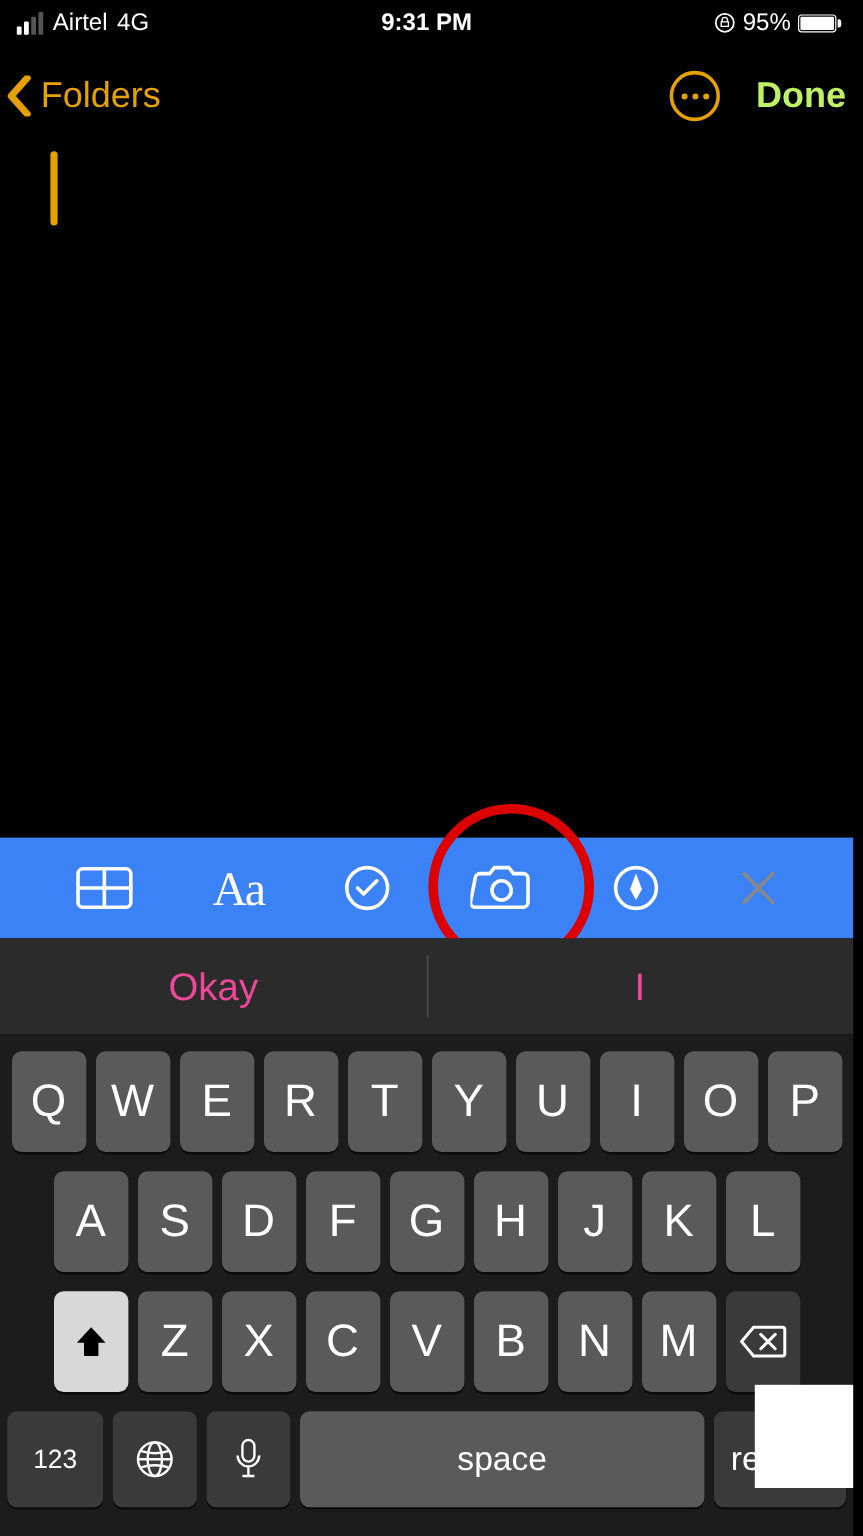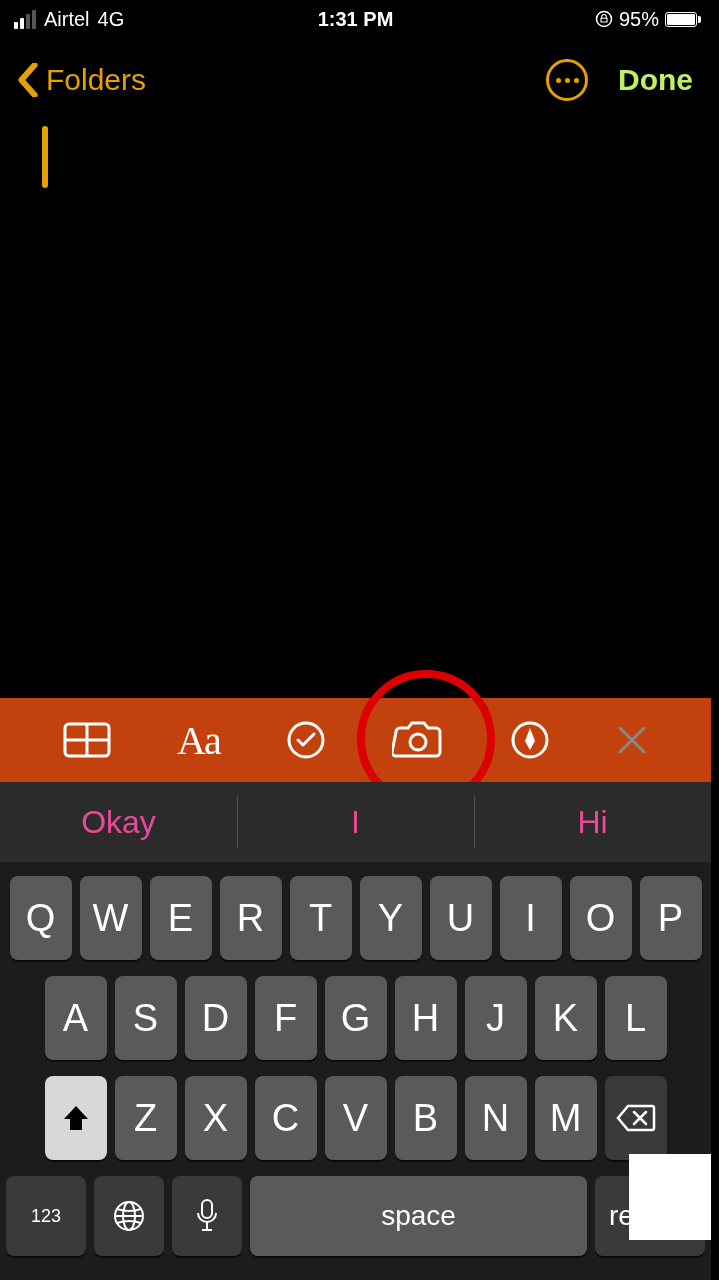--- a/index.html
+++ b/index.html
@@ -13,75 +13,75 @@
   .sig-bars { display:flex; align-items:flex-end; gap:2px; }
   .sig-bars span { width:4px; background:#fff; display:block; border-radius:1px;}
   .sig-bars span:nth-child(1){height:7px;}
   .sig-bars span:nth-child(2){height:11px;}
   .sig-bars span:nth-child(3){height:15px; background:#555;}
   .sig-bars span:nth-child(4){height:19px; background:#555;}
   .battery { width:32px; height:15px; border:1.5px solid #fff; border-radius:3px; position:relative;}
   .battery::after{content:""; position:absolute; right:-5px; top:3px; width:3px; height:7px; background:#fff; border-radius:0 2px 2px 0;}
   .battery-fill{position:absolute; left:1px; top:1px; bottom:1px; width:94%; background:#fff; border-radius:1px;}
   
-  .nav-bar { position:absolute; top:46px; left:0; right:0; height:68px; display:flex; align-items:center; justify-content:space-between; padding:0 18px; }
+  .nav-bar { position:absolute; top:46px; left:0; right:0; height:68px; display:flex; align-items:center; justify-content:space-between; padding:0 6px; }
   .nav-back { display:flex; align-items:center; gap:8px; color:#e5a100; font-size:30px; }
   .nav-back svg { width:20px; height:34px; }
   .nav-actions { display:flex; align-items:center; gap:30px; }
   .more-btn { width:42px; height:42px; border:3px solid #e5a100; border-radius:50%; display:flex; align-items:center; justify-content:center; }
   .more-btn .dots { display:flex; gap:4px;}
   .more-btn .dots span{width:5px;height:5px;border-radius:50%;background:#e5a100;}
   .done-btn { color:#bef264; font-size:30px; font-weight:600; }
   
   .note-body { position:absolute; top:126px; left:42px; }
   .cursor { width:6px; height:62px; background:#e5a100; border-radius:3px; animation:blink 1s infinite; }
   @keyframes blink { 50% {opacity:.3;} }
   
-  .kb-toolbar { position:absolute; left:0; right:0; top:698px; height:84px; background:#c2410c; display:flex; align-items:center; justify-content:space-around; padding:0 30px; }
+  .kb-toolbar { position:absolute; left:0; right:0; top:698px; height:84px; background:#3b82f6; display:flex; align-items:center; justify-content:space-around; padding:0 30px; }
   .tool-btn { color:#fff; display:flex; align-items:center; justify-content:center; }
   .tool-btn.aa { font-size:40px; font-family: Georgia, serif; letter-spacing:-2px;}
   .circle-highlight { position:absolute; width:138px; height:138px; border:8px solid #d00; border-radius:50%; left:357px; top:670px; pointer-events:none; }
   
   .suggest-bar { position:absolute; left:0; right:0; top:782px; height:80px; background:#2b2b2b; display:flex; align-items:stretch; }
   .suggest { flex:1; display:flex; align-items:center; justify-content:center; color:#ec4899; font-size:32px; position:relative;}
   .suggest + .suggest::before{content:"";position:absolute;left:0;top:14px;bottom:14px;width:1px;background:#555;}
   
   .keyboard { position:absolute; left:0; right:0; top:862px; bottom:0; background:#1c1c1c; padding:14px 6px 10px; display:flex; flex-direction:column; gap:16px; }
   .krow { display:flex; gap:8px; justify-content:center; }
   .key { background:#5a5a5a; color:#fff; border-radius:8px; height:84px; display:flex; align-items:center; justify-content:center; font-size:38px; font-weight:400; box-shadow:0 2px 0 rgba(0,0,0,.6); }
   .krow.r1 .key { width:62px; }
   .krow.r2 .key { width:62px; }
   .krow.r2 { padding:0 34px; }
   .krow.r3 .key { width:62px; }
   .key.fn { background:#3a3a3a; width:80px; }
   .key.shift { background:#d8d8d8; color:#000; width:80px; }
   .krow.r4 { gap:8px; }
   .krow.r4 .key { height:80px; }
-  .key.num { background:#3a3a3a; width:80px; font-size:18px;}
+  .key.num { background:#3a3a3a; width:80px; font-size:22px;}
   .key.globe, .key.mic { background:#3a3a3a; width:70px;}
   .key.space { background:#5a5a5a; flex:1; font-size:28px; }
   .key.return { background:#3a3a3a; width:110px; font-size:28px; justify-content:flex-start; padding-left:14px;}
   .white-patch { position:absolute; right:0; bottom:40px; width:82px; height:86px; background:#fff; }
 </style>
 </head>
 <body>
 <div class="screen">
 
 <div class="status-bar">
   <div class="status-left">
     <div class="sig-bars">
           <span></span>
           <span></span>
           <span></span>
           <span></span>
         </div>
     <span>Airtel</span>
     <span>4G</span>
   </div>
-  <div class="status-center">1:31 PM</div>
+  <div class="status-center">9:31 PM</div>
   <div class="status-right">
     <svg width="18" height="18" viewBox="0 0 24 24">
           <circle cx="12" cy="12" r="10" fill="none" stroke="#fff" stroke-width="2"></circle>
           <path d="M9 11 V9 a3 3 0 0 1 6 0 v2 M8 11 h8 v5 h-8 z" fill="none" stroke="#fff" stroke-width="1.5"></path>
         </svg>
     <span>95%</span>
     <div class="battery">
           <div class="battery-fill"></div>
         </div>
   </div>
@@ -141,21 +141,20 @@
     <svg width="32" height="32" viewBox="0 0 32 32">
           <path d="M4 4 L28 28 M28 4 L4 28" stroke="#888" stroke-width="3" stroke-linecap="round"></path>
         </svg>
   </div>
 </div>
 <div class="circle-highlight"></div>
 
 <div class="suggest-bar">
   <div class="suggest">Okay</div>
   <div class="suggest">I</div>
-  <div class="suggest">Hi</div>
 </div>
 
 <div class="keyboard">
   <div class="krow r1">
     <div class="key">Q</div>
     <div class="key">W</div>
     <div class="key">E</div>
     <div class="key">R</div>
     <div class="key">T</div>
     <div class="key">Y</div>

